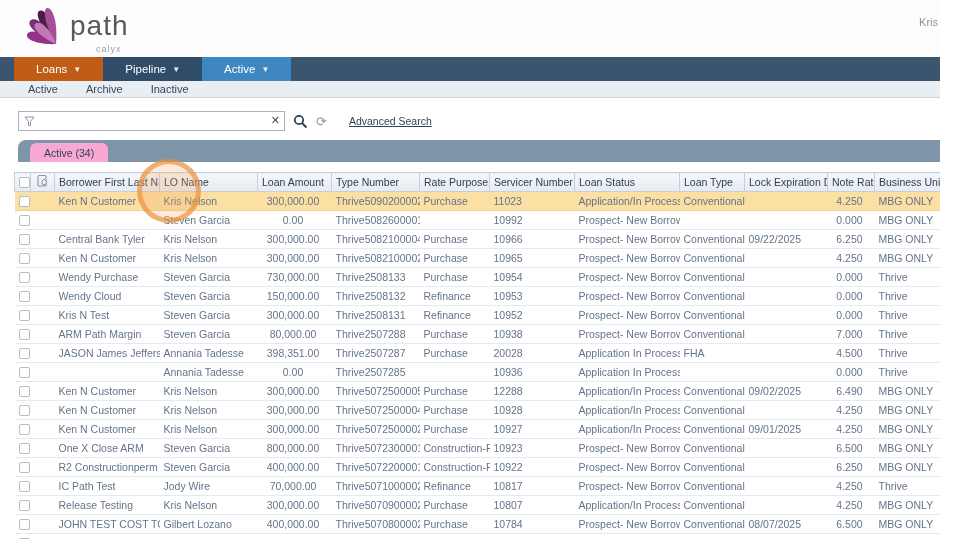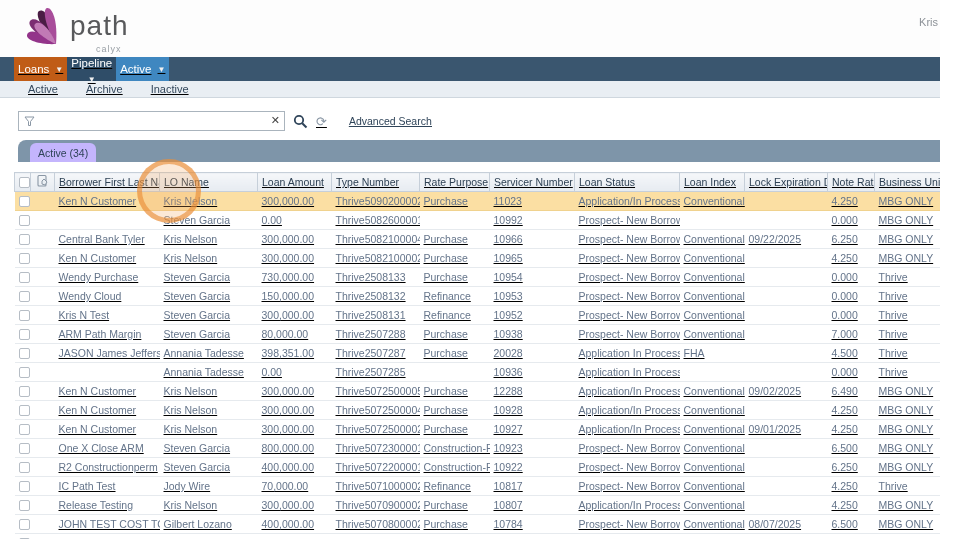--- a/index.html
+++ b/index.html
@@ -1,61 +1,61 @@
 <!DOCTYPE html>
 <html><head>
 <meta charset="utf-8">
 <style>
   * { margin:0; padding:0; box-sizing:border-box; }
   html,body { width:967px; height:539px; overflow:hidden; background:#fff;
     font-family:"Liberation Sans", sans-serif; }
-  #stage { position:relative; width:940px; height:539px; background:#fff; overflow:hidden;text-decoration:underline; }
+  #stage { position:relative; width:940px; height:539px; background:#fff; overflow:hidden; }
 
   
   .app-header { position:relative; height:57px; background:#fdfdfd; }
   .logo-wrap { position:absolute; left:22px; top:4px; display:flex; align-items:flex-start; }
   .logo-flower { width:52px; height:48px; }
   .logo-text { font-size:28px; color:#58595b; letter-spacing:1px; margin-left:-4px; margin-top:8px; line-height:1; }
   .logo-sub { position:absolute; left:74px; top:40px; font-size:9px; color:#9aa0a6; letter-spacing:1px; }
   .user-name { position:absolute; right:2px; top:16px; font-size:11px; color:#8d9298; white-space:nowrap; }
 
   
   .navbar { position:relative; height:24px; background:#3a566f; display:flex; align-items:stretch; }
-  .nav-btn { display:flex; align-items:center; gap:6px; padding:0 4px; font-size:11.5px; color:#fff; cursor:pointer; }
+  .nav-btn { display:flex; align-items:center; gap:6px; padding:0 22px; font-size:11.5px; color:#fff; cursor:pointer; }
   .nav-btn .caret { font-size:8px; color:#f0f0f0; }
   .nav-loans { margin-left:14px; background:#c05c16; }
-  .nav-pipeline { background:#2f4d68;flex-direction:column; }
+  .nav-pipeline { background:#2f4d68; }
   .nav-active { background:#3f87c0; }
 
   
   .subnav { height:17px; background:#e9eef3; border-bottom:1px solid #cfd7de; display:flex; align-items:center; padding-left:28px; gap:28px; }
   .subnav-item { font-size:11px; color:#33475b; cursor:pointer; }
 
   
   .search-row { margin:13px 0 0 18px; display:flex; align-items:center; height:20px; }
   .search-box { position:relative; width:267px; height:20px; border:1px solid #aab4bd; background:#fff; display:flex; align-items:center; }
   .search-box input { border:none; outline:none; flex:1; height:100%; font-size:11px; padding:0 18px 0 22px; font-family:"Liberation Sans",sans-serif; color:#333; }
   .funnel-icon { position:absolute; left:5px; top:4px; }
   .clear-x { position:absolute; right:4px; top:2px; font-size:11px; color:#444; cursor:pointer; }
   .mag-icon { margin-left:8px; cursor:pointer; }
   .refresh-icon { margin-left:8px; font-size:13px; color:#8a97a5; cursor:pointer; line-height:1; }
   .adv-search { margin-left:22px; font-size:10.5px; color:#2f4459; text-decoration:underline; cursor:pointer; }
 
   
   .tab-strip { margin:9px 0 0 18px; width:949px; height:22px; background:#7e95a9; border-radius:8px 3px 0 0; position:relative; }
-  .tab-active { position:absolute; left:12px; top:3px; height:19px; background:#c4b5fd; border-radius:6px 6px 0 0; padding:0 8px; font-size:10.5px; color:#2f4459; display:flex; align-items:center; cursor:pointer; }
+  .tab-active { position:absolute; left:12px; top:3px; height:19px; background:#f9a8d4; border-radius:6px 6px 0 0; padding:0 14px; font-size:10.5px; color:#2f4459; display:flex; align-items:center; cursor:pointer; }
 
   
   .table-wrap { margin:10px 0 0 14px; width:953px; }
   table { border-collapse:collapse; table-layout:fixed; width:953px; }
   thead td { height:19px; background:linear-gradient(#f5f7fa,#e6ebf1); border:1px solid #c6cfd9; border-left:none; font-size:10.5px; color:#2e4154; padding:0 4px; white-space:nowrap; overflow:hidden; }
   thead td:first-child { border-left:1px solid #c6cfd9; }
   tbody td { height:19px; font-size:10.5px; color:#64748a; padding:0 4px; white-space:nowrap; overflow:hidden; border-bottom:1px solid #e6eaee; }
   tbody tr.hl td { background:#fbdfa3; border-bottom:1px solid #f0d28e; }
-  td.num { text-align:left; padding-right:7px; }
+  td.num { text-align:center; padding-right:7px; }
   .cb { width:11px; height:11px; border:1px solid #b6bdc5; border-radius:2px; background:#fff; margin:0 auto; }
   .cb-cell,.icon-cell { text-align:center; }
   tr.partial td { border-bottom:none; }
 
   
   .highlight-circle { position:absolute; left:137px; top:159px; width:64px; height:64px; border-radius:50%;
     border:5px solid rgba(233,139,51,0.62); background:rgba(245,168,94,0.25); pointer-events:none; z-index:6; }
 </style>
 </head>
 <body>
@@ -149,21 +149,21 @@
               <path d="M6,7 l2,-2 l3,3 l-2,3 l-3,-1 Z" fill="#e9eef3" stroke="#8a97a5" stroke-width="1"></path>
             </svg>
           </td>
           <td>Borrower First Last Name</td>
           <td>LO Name</td>
           <td>Loan Amount</td>
           <td>Type Number</td>
           <td>Rate Purpose</td>
           <td>Servicer Number</td>
           <td>Loan Status</td>
-          <td>Loan Index</td>
+          <td>Loan Type</td>
           <td>Lock Expiration Date</td>
           <td>Note Rate</td>
           <td>Business Unit</td>
           <td>Pro</td>
         </tr>
       </thead>
       <tbody>
           <tr class="hl">
             <td class="cb-cell">
               <div class="cb"></div>

